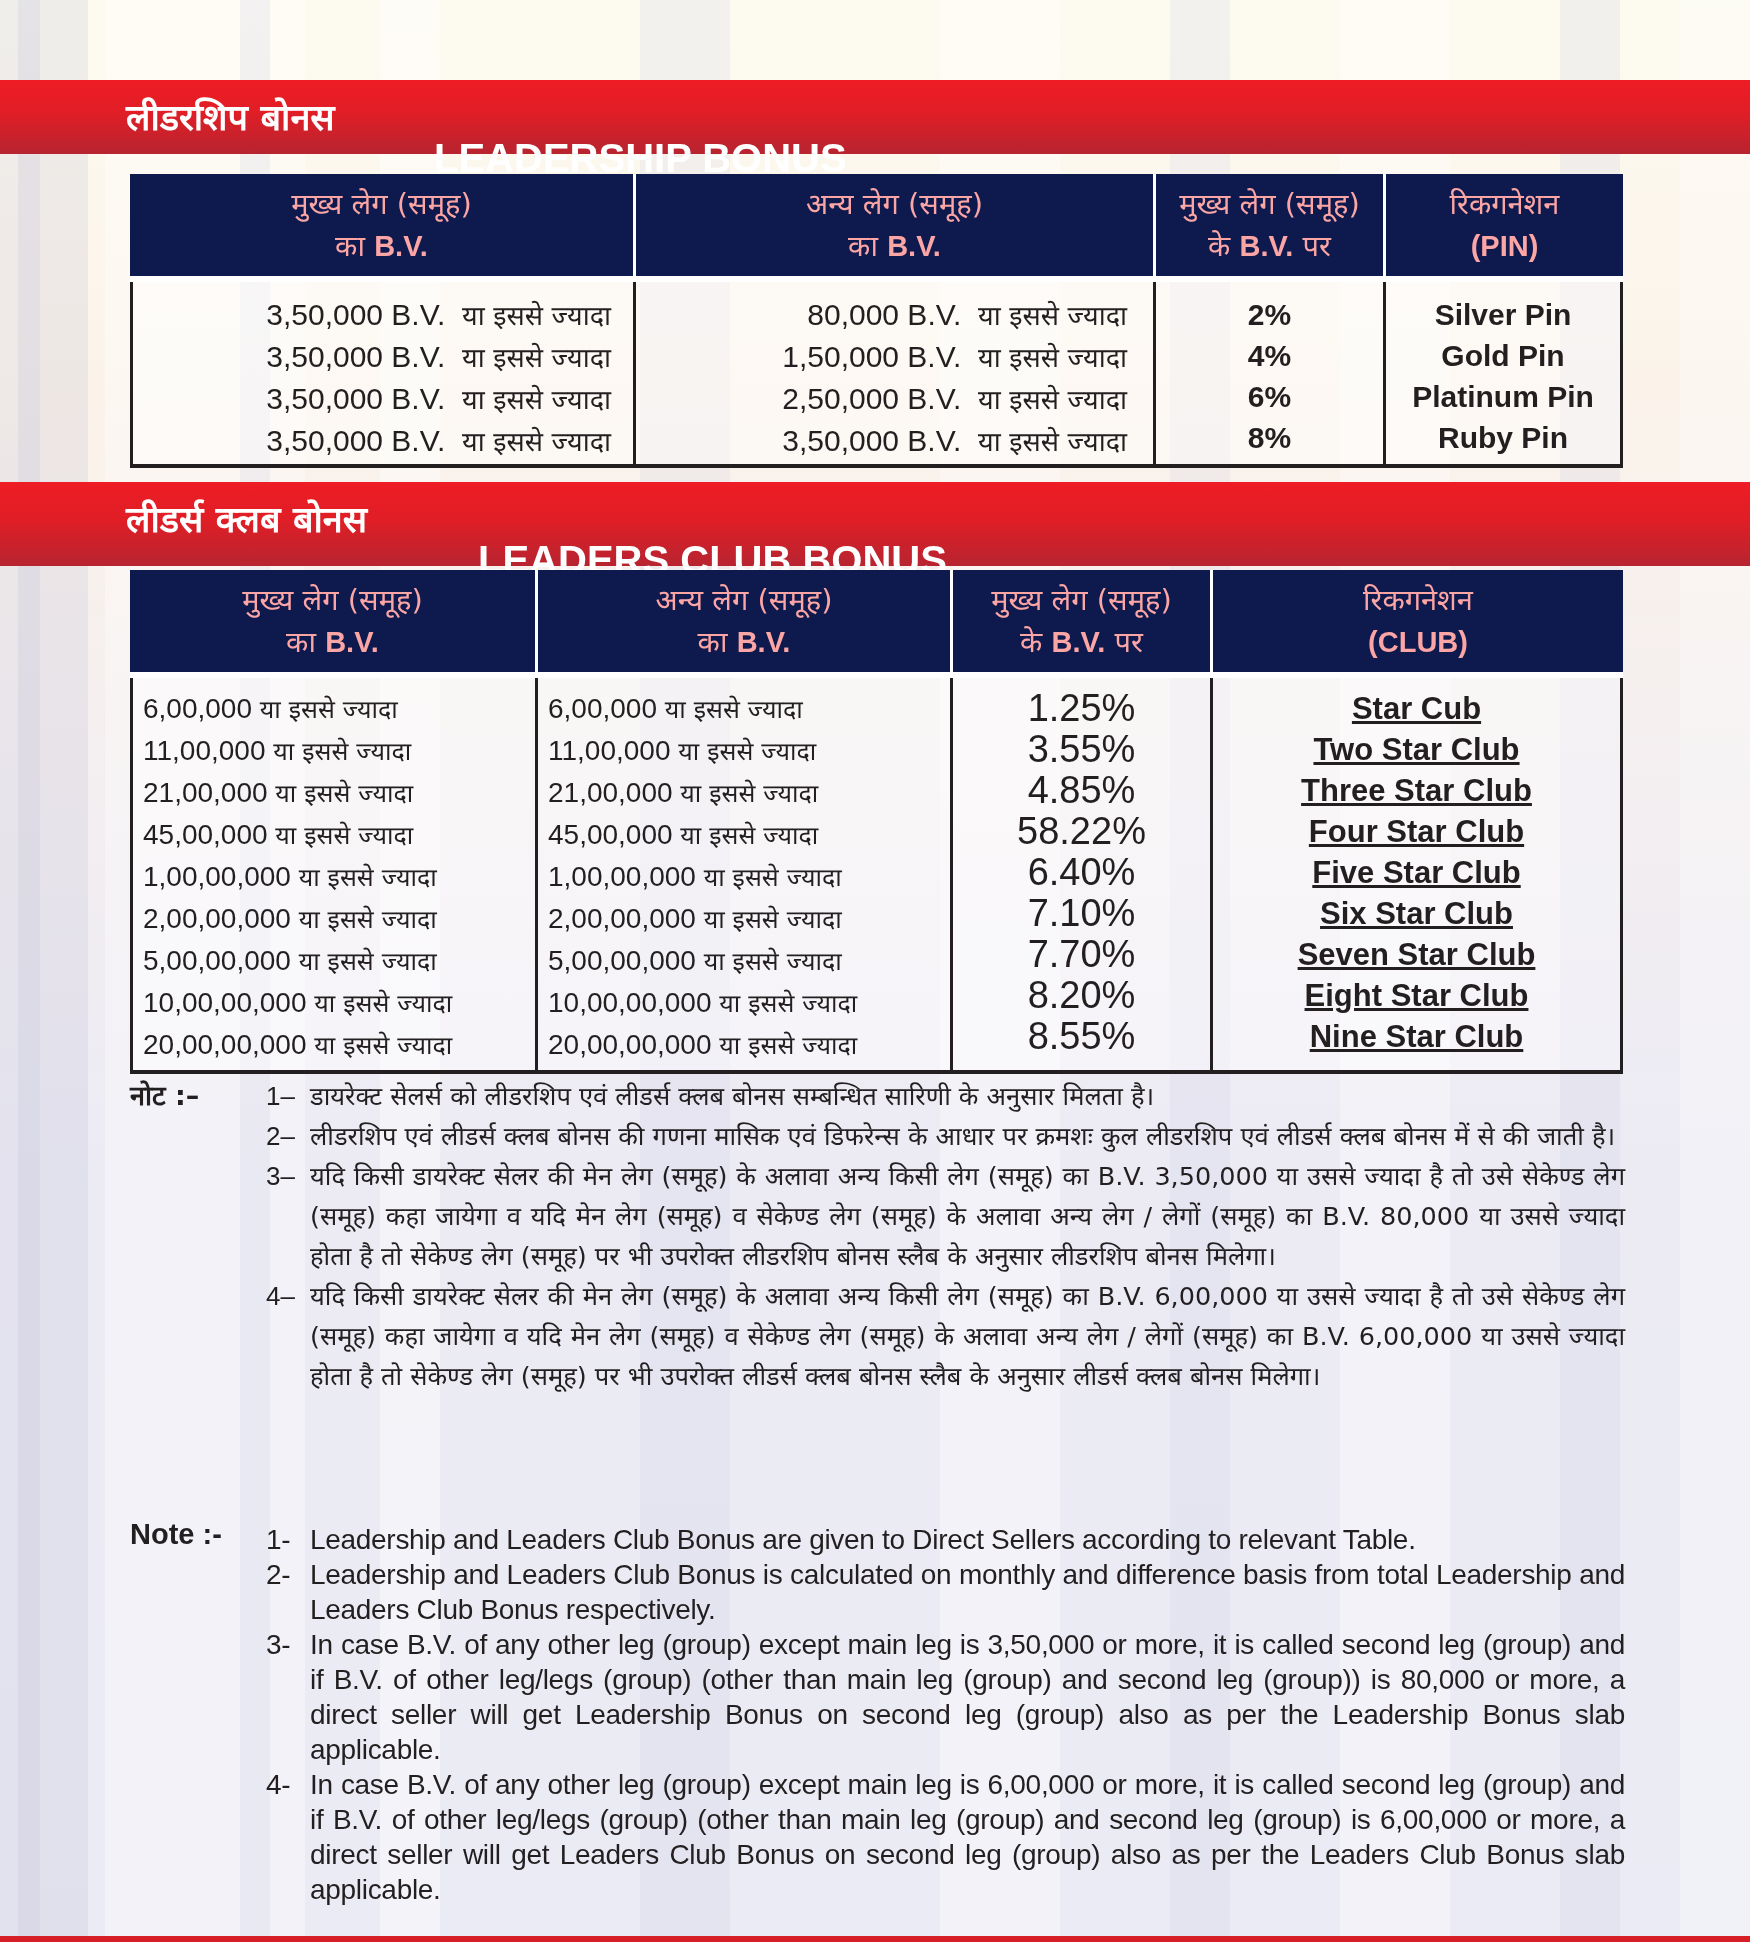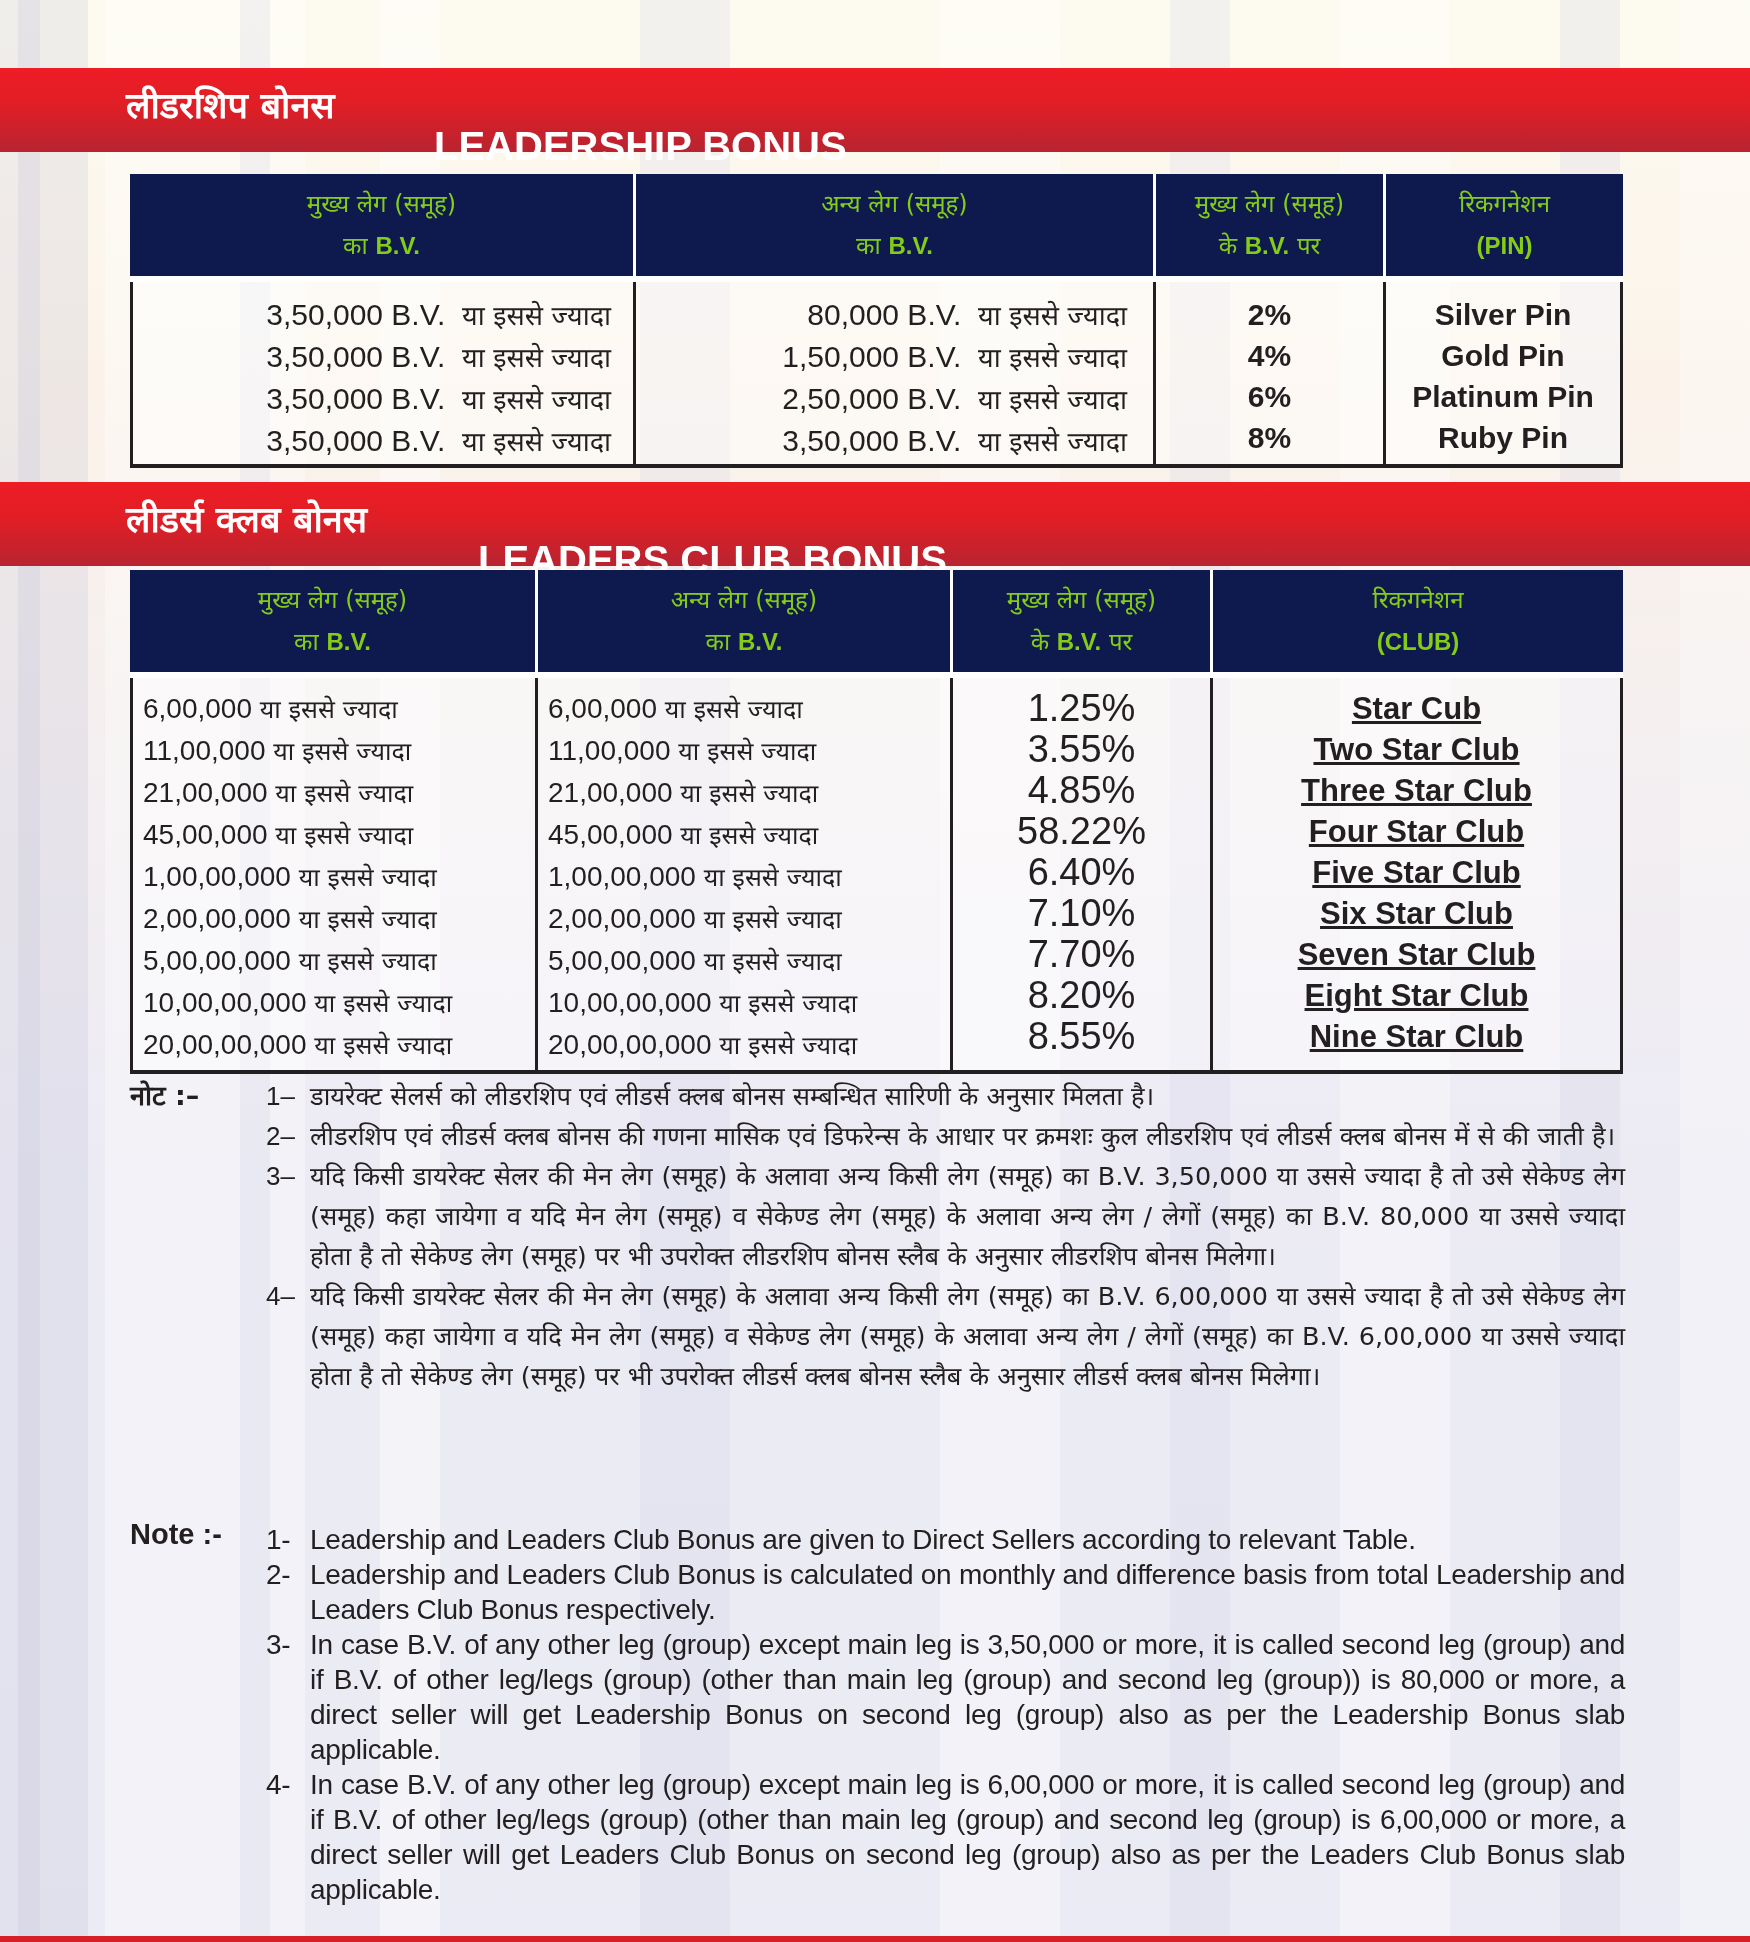--- a/index.html
+++ b/index.html
@@ -16,34 +16,34 @@
   .content { position: absolute; inset: 0; z-index: 1; }
 
   .banner {
     position: absolute; left: 0; width: 1750px;
     background: linear-gradient(180deg, #ee1c25 0%, #e01e26 45%, #b72430 100%);
     color: #fff; display: flex; align-items: center;
   }
   .banner .hi { font-family: "DejaVu Sans", sans-serif; font-weight: bold; font-size: 36px; letter-spacing: 0px; }
   .banner .en { font-weight: bold; font-size: 40px; margin-top: 36px; }
 
-  #banner1 { top: 68px; height: 84px; }
+  #banner1 { top: 80px; height: 74px; }
   #banner1 .hi { position: absolute; left: 126px; top: 12px; }
   #banner1 .en { position: absolute; left: 434px; top: 20px; }
   #banner2 { top: 482px; height: 84px; }
   #banner2 .hi { position: absolute; left: 126px; top: 12px; }
   #banner2 .en { position: absolute; left: 478px; top: 20px; }
 
   table.bonus {
     position: absolute; border-collapse: separate; border-spacing: 0;
     background: transparent;
   }
   table.bonus th {
-    background: #0e1a4e; color: #84cc16; font-weight: normal;
-    font-family: "DejaVu Sans", sans-serif; font-size: 24px; line-height: 42px;
+    background: #0e1a4e; color: #fca5a5; font-weight: normal;
+    font-family: "DejaVu Sans", sans-serif; font-size: 29px; line-height: 42px;
     text-align: center; vertical-align: middle;
     border-left: 3px solid #fff; border-bottom: 6px solid #fff;
   }
   table.bonus th:first-child { border-left: none; }
   table.bonus th b { font-family: "Liberation Sans", sans-serif; font-weight: bold; }
   table.bonus td {
     font-size: 30px; text-align: center; vertical-align: top;
     border-left: 3px solid #231f20; padding: 10px 10px 6px 10px;
     background: rgba(255,255,255,0.45);
   }

